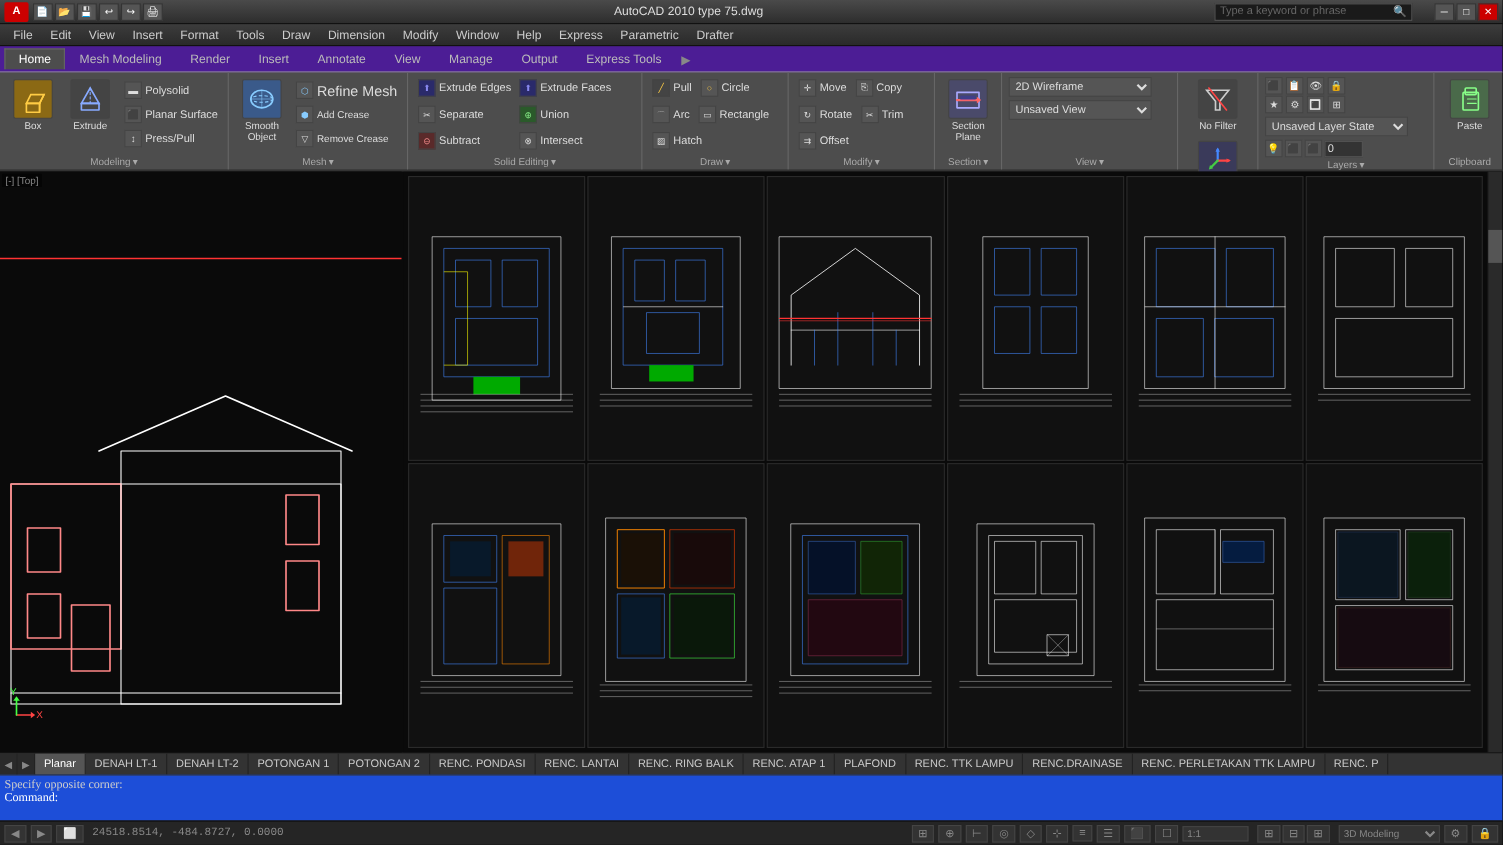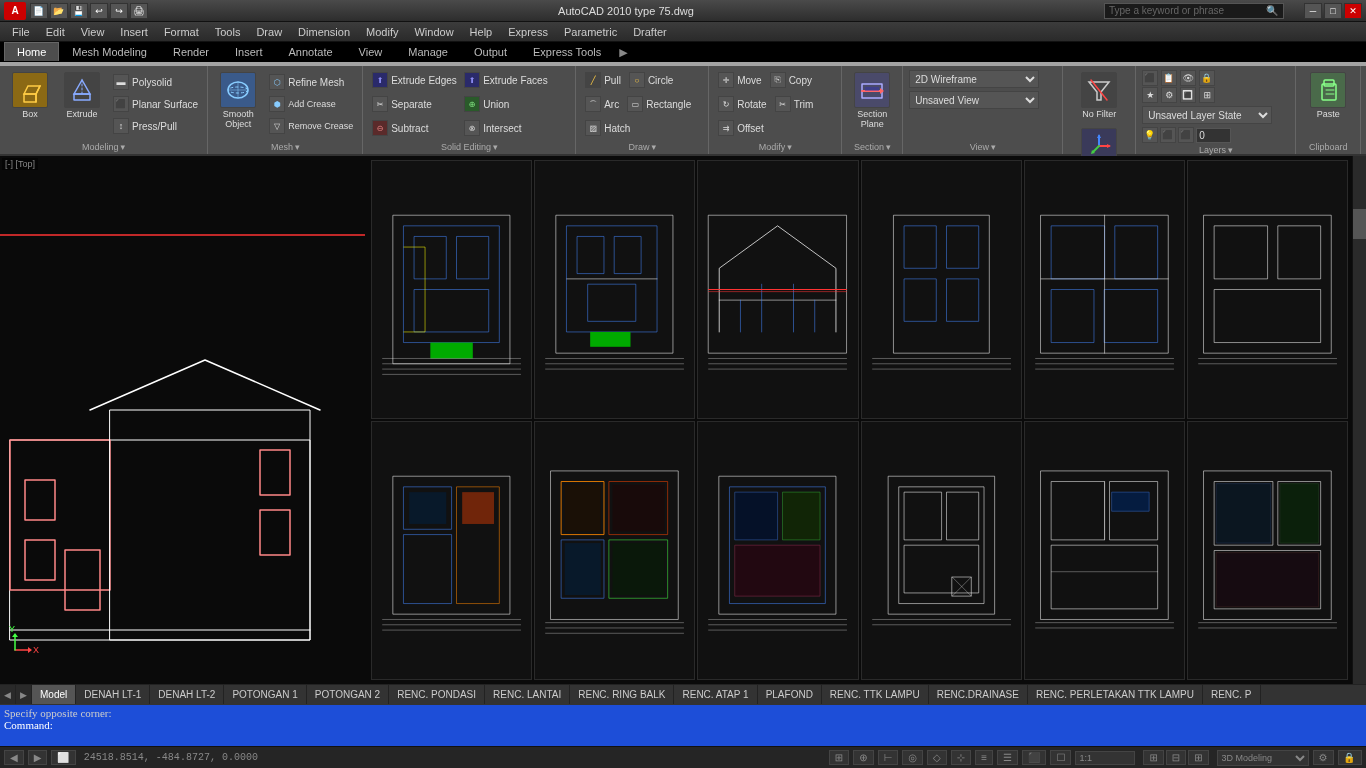--- a/index.html
+++ b/index.html
@@ -24,23 +24,23 @@
     
     #menubar {
       height: 20px; background: linear-gradient(to bottom, #3c3c3c, #2a2a2a);
       display: flex; align-items: center; padding: 0 4px;
       border-bottom: 1px solid #111;
     }
     .menu-item { padding: 2px 8px; font-size: 11px; color: #ccc; cursor: pointer; height: 100%; display: flex; align-items: center; }
 
     
     #ribbon-tabs {
-      height: 24px; background: #000000;
-      display: flex; align-items: flex-start; padding-left: 4px;
-      border-bottom: 4px solid #a3a3a3;
+      height: 24px; background: #4c1d95;
+      display: flex; align-items: center; padding-left: 4px;
+      border-bottom: 1px solid #a3a3a3;
     }
     .rtab { padding: 3px 12px; font-size: 11px; color: #bbb; cursor: pointer; border: 1px solid transparent; border-bottom: none; }
     .rtab.active { background: #4d4d4d; color: #fff; border-color: #666; }
 
     
     #ribbon {
       height: 90px; background: #4d4d4d;
       display: flex; align-items: stretch;
       border-bottom: 2px solid #333;
     }
@@ -261,21 +261,21 @@
               <ellipse cx="14" cy="14" rx="10" ry="3" fill="none" stroke="#88ccff" stroke-width="1" stroke-dasharray="3,2"></ellipse>
               <line x1="4" y1="14" x2="24" y2="14" stroke="#88ccff" stroke-width="0.5"></line>
               <line x1="14" y1="6" x2="14" y2="22" stroke="#88ccff" stroke-width="0.5"></line>
             </svg>
         </div>
         <span class="ribbon-btn-label">Smooth<br>Object</span>
       </div>
       <div class="ribbon-col" style="justify-content:flex-start;padding-top:2px;gap:2px">
         <div class="ribbon-btn-small">
           <div class="ribbon-icon-small" style="background:#555;color:#88ccff;font-size:8px">⬡</div>
-          <span style="font-size:10px;color:#ddd">Refine Mesh</span>
+          <span style="font-size:13px;color:#ddd">Refine Mesh</span>
         </div>
         <div class="ribbon-btn-small">
           <div class="ribbon-icon-small" style="background:#555;color:#88ccff;font-size:8px">⬢</div>
           <span style="font-size:9px;color:#ddd">Add Crease</span>
         </div>
         <div class="ribbon-btn-small">
           <div class="ribbon-icon-small" style="background:#555;color:#ddd;font-size:8px">▽</div>
           <span style="font-size:9px;color:#ddd">Remove Crease</span>
         </div>
       </div>
@@ -725,21 +725,21 @@
     <div class="v-scrollbar" style="position:absolute;right:0;top:0;bottom:0;width:14px;background:#2a2a2a;">
       <div class="v-scroll-thumb"></div>
     </div>
 
   </div>
 </div>
 
 <div id="tab-bar">
   <div class="tab-nav">◀</div>
   <div class="tab-nav">▶</div>
-  <div class="tab-item active">Model</div>
+  <div class="tab-item active">Planar</div>
   <div class="tab-item">DENAH LT-1</div>
   <div class="tab-item">DENAH LT-2</div>
   <div class="tab-item">POTONGAN 1</div>
   <div class="tab-item">POTONGAN 2</div>
   <div class="tab-item">RENC. PONDASI</div>
   <div class="tab-item">RENC. LANTAI</div>
   <div class="tab-item">RENC. RING BALK</div>
   <div class="tab-item">RENC. ATAP 1</div>
   <div class="tab-item">PLAFOND</div>
   <div class="tab-item">RENC. TTK LAMPU</div>

